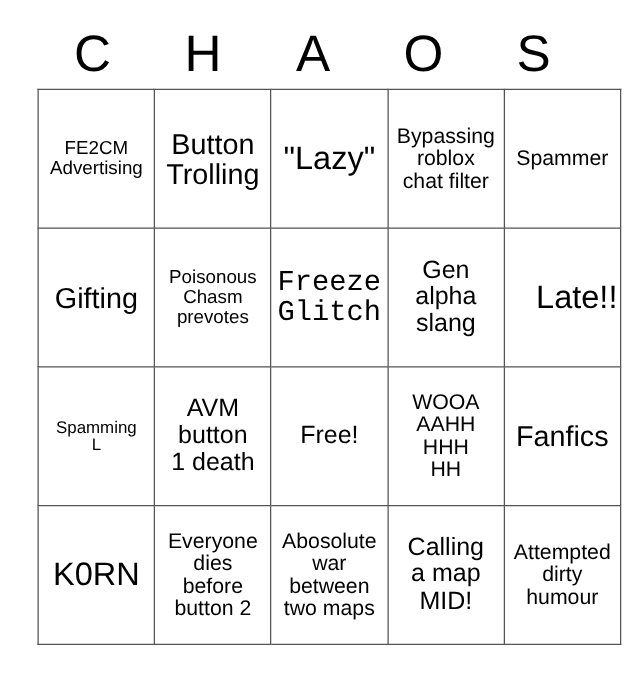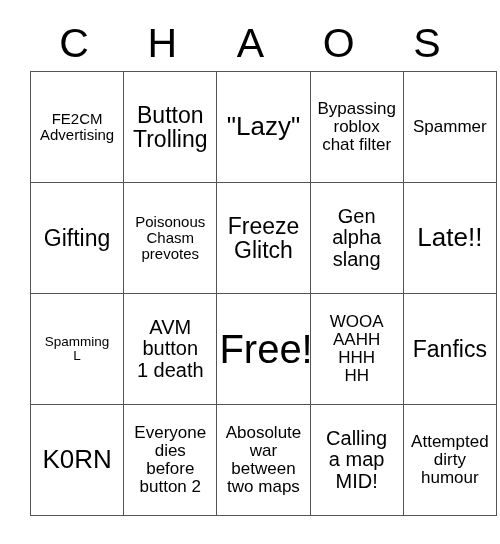--- a/index.html
+++ b/index.html
@@ -66,21 +66,21 @@
     line-height: 1.06;
     color: #000000;
   }
   .cell-text {
     display: block;
     width: 100%;
     white-space: pre-line;
   }
 
   
-  .fs-xl  { font-size: 40px; }
+  .fs-xl  { font-size: 20px; }
   .fs-lg  { font-size: 26px; }
   .fs-md  { font-size: 23px; }
   .fs-sm  { font-size: 20px; text-align: center; }
   .fs-xs  { font-size: 17px; }
   .fs-xxs { font-size: 15px; }
   .fs-tiny{ font-size: 13.5px; }
 </style>
 </head>
 <body style="background: rgb(255, 255, 255); color: rgb(0, 0, 0);">
 
@@ -119,30 +119,30 @@
       </tr>
       <tr>
         <td style="border-color: rgb(84, 84, 84);">
             <span class="cell-text fs-md">Gifting</span>
           </td>
         <td style="border-color: rgb(84, 84, 84);">
             <span class="cell-text fs-xxs">Poisonous
 Chasm
 prevotes</span>
           </td>
-        <td style="border-color: rgb(84, 84, 84);">
+        <td style="border-color: rgb(84, 84, 84); font-family: Liberation Mono, monospace;">
             <span class="cell-text fs-md">Freeze
 Glitch</span>
           </td>
         <td style="border-color: rgb(84, 84, 84);">
             <span class="cell-text fs-sm">Gen
 alpha
 slang</span>
           </td>
-        <td style="border-color: rgb(84, 84, 84);">
+        <td style="border-color: rgb(84, 84, 84); text-align: right;">
             <span class="cell-text fs-lg">Late!!</span>
           </td>
       </tr>
       <tr>
         <td style="border-color: rgb(84, 84, 84);">
             <span class="cell-text fs-tiny">Spamming
 L</span>
           </td>
         <td style="border-color: rgb(84, 84, 84);">
             <span class="cell-text fs-sm">AVM

